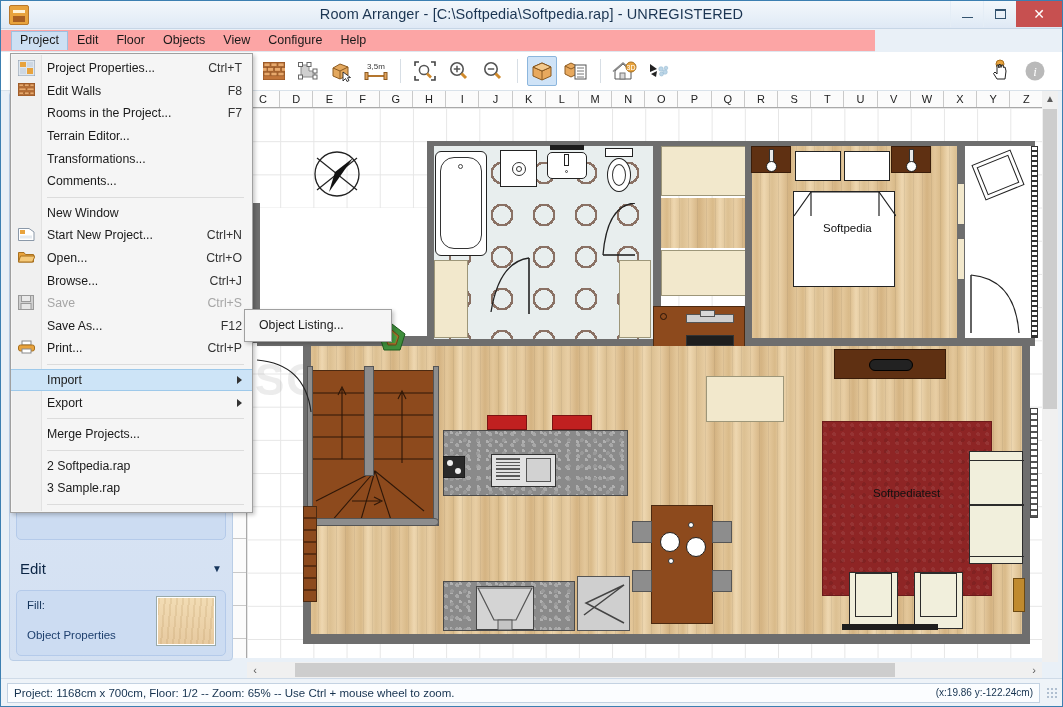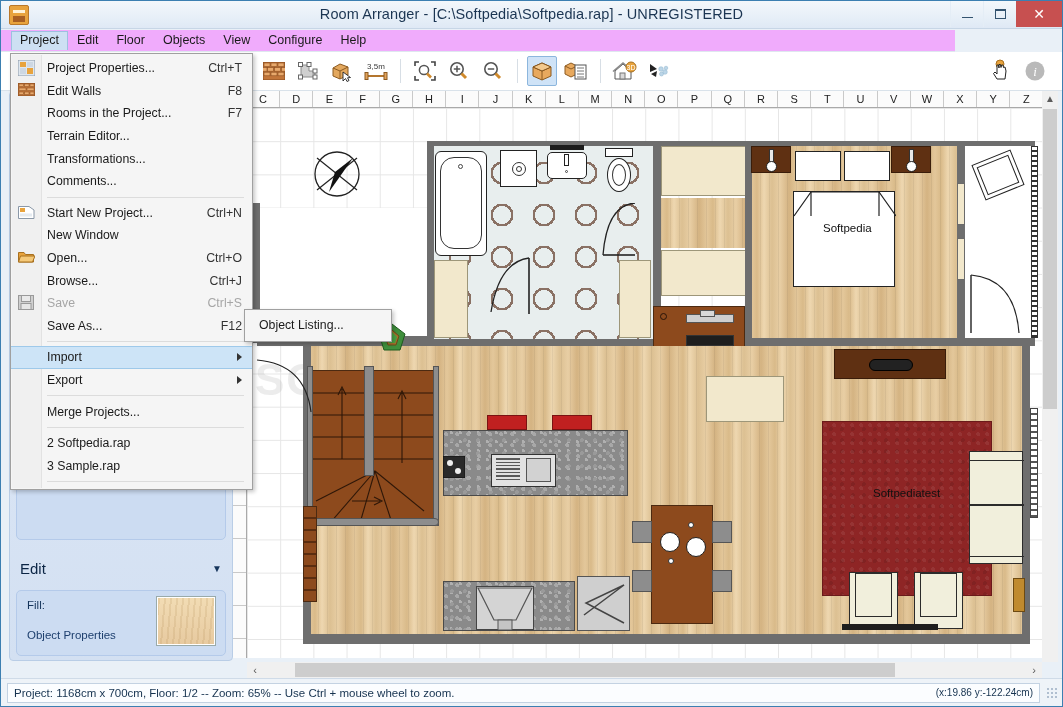--- a/index.html
+++ b/index.html
@@ -61,22 +61,22 @@
   .wb.close {
     width: 46px; background: #c75050; color: #fff;
     border-left: none; font-size: 14px;
   }
   .wb .min { display:block; width: 11px; height: 1px; background: #33536f; margin-top: 7px;}
   .wb .max { display:block; width: 11px; height: 10px; border: 1px solid #33536f; border-top-width:2px;}
 
   
   .menubar {
     position: absolute; left: 0; top: 29px;
-    width: 954px; height: 22px;
-    background: #f0abfc;
+    width: 874px; height: 22px;
+    background: #fca5a5;
     border-bottom: 1px solid #dfe7ef;
     display: flex; align-items: center;
     padding-left: 10px;
   }
   .menu-item {
     font-size: 12.5px; color: #1a1a1a;
     padding: 3px 9px 4px 9px;
     line-height: 1;
     cursor: default;
   }
@@ -896,33 +896,33 @@
     <div class="dd-item">
       <span>Transformations...</span>
     </div>
     <div class="dd-item">
       <span>Comments...</span>
     </div>
 
     <div class="dd-sep"></div>
 
     <div class="dd-item">
+      <span>New Window</span>
+    </div>
+
+    <div class="dd-item">
       <span class="dd-ico">
         <svg width="17" height="15" viewBox="0 0 17 15">
             <path d="M0.5 1.5 L11 1.5 L16 5 L16 13.5 L0.5 13.5 Z" fill="#fff" stroke="#8a98a8"></path>
             <rect x="2" y="3" width="5" height="4" fill="#e8a33d"></rect>
             <rect x="2" y="8.5" width="12" height="3" fill="#e4eaf0"></rect>
           </svg>
       </span>
       <span>Start New Project...</span>
       <span class="sc">Ctrl+N</span>
-    </div>
-
-    <div class="dd-item">
-      <span>New Window</span>
     </div>
 
     <div class="dd-item">
       <span class="dd-ico">
         <svg width="17" height="14" viewBox="0 0 17 14">
             <path d="M0.5 2.5 L6 2.5 L7.5 4.5 L15.5 4.5 L15.5 12 L0.5 12 Z" fill="#e8a33d" stroke="#a8701f"></path>
             <path d="M2.5 6 L17 6 L14.5 12 L0.5 12 Z" fill="#f5c979" stroke="#a8701f"></path>
           </svg>
       </span>
       <span>Open...</span>
@@ -944,20 +944,31 @@
       </span>
       <span>Save</span>
       <span class="sc">Ctrl+S</span>
     </div>
 
     <div class="dd-item">
       <span>Save As...</span>
       <span class="sc">F12</span>
     </div>
 
+    <div class="dd-item">
+      <span class="dd-ico">
+        <svg width="17" height="14" viewBox="0 0 17 14">
+            <rect x="4" y="1" width="9" height="4" fill="#fff" stroke="#8a8a8a"></rect>
+            <rect x="0.5" y="5" width="16" height="6" rx="2" fill="#e8a33d" stroke="#a8701f"></rect>
+            <rect x="4" y="9" width="9" height="4" fill="#fff" stroke="#8a8a8a"></rect>
+          </svg>
+      </span>
+      <span>Print...</span>
+      <span class="sc">Ctrl+P</span>
+    </div>
 
     <div class="dd-sep"></div>
 
     <div class="dd-item hl">
       <span>Import</span>
       <span class="arrow"></span>
     </div>
     <div class="dd-item">
       <span>Export</span>
       <span class="arrow"></span>

